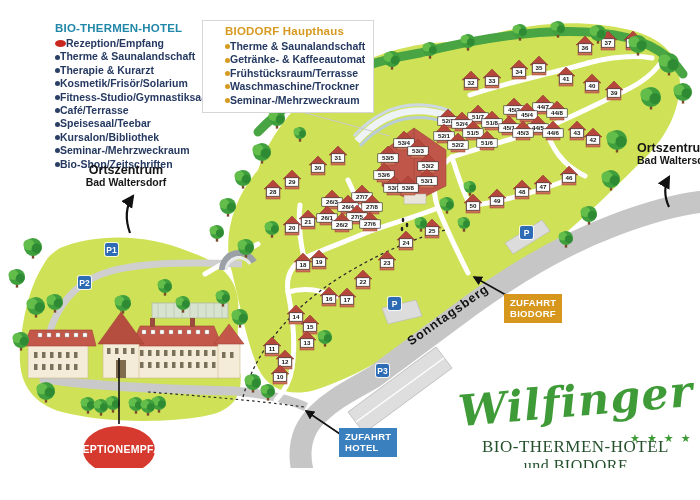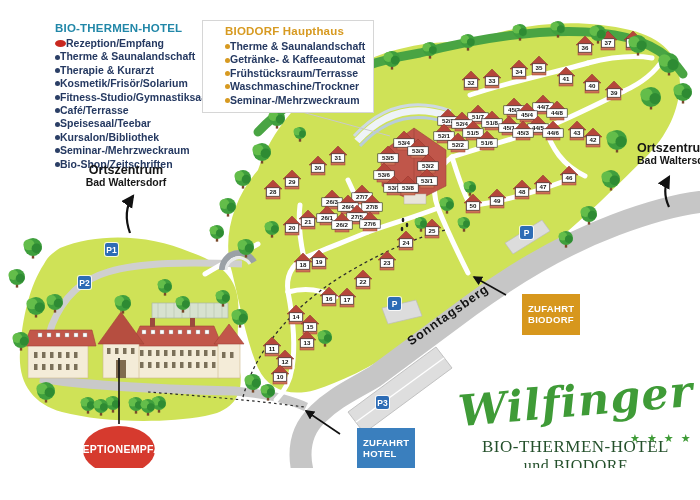--- a/index.html
+++ b/index.html
@@ -21,21 +21,21 @@
   
   .place-label{position:absolute;font-weight:bold;color:#161616;text-align:center;line-height:1.12;}
   .place-label .l1{font-size:12.5px;}
   .place-label .l2{font-size:10.5px;}
   #lbl-ort-right{text-align:left;white-space:nowrap;}
   #lbl-sonntagsberg{position:absolute;font-size:12.5px;font-weight:bold;color:#111;
       letter-spacing:1px;transform:rotate(-35deg);white-space:nowrap;}
   #lbl-wagerberg{position:absolute;font-size:12.5px;font-weight:bold;color:#c2410c;white-space:nowrap;}
   
   .zufahrt{position:absolute;color:#fff;font-size:9.5px;font-weight:bold;line-height:1.2;
-           padding:9px 6px;letter-spacing:.3px;white-space:nowrap;margin-left:18px;}
+           padding:3px 6px;letter-spacing:.3px;white-space:nowrap;}
   #badge-biodorf{background:#d7971d;}
   #badge-hotel{background:#3a7fbe;}
   #badge-rezeption{position:absolute;width:72px;height:48px;background:#d63a2e;border-radius:50%;
       display:flex;align-items:center;justify-content:center;
       color:#fff;font-size:10.5px;font-weight:bold;line-height:1.25;letter-spacing:.3px;}
   .pbadge{position:absolute;width:13px;height:13px;background:#2d6cb5;color:#fff;border-radius:2px;
       display:flex;align-items:center;justify-content:center;font-size:8.5px;font-weight:bold;
       box-shadow:0 0 0 1px rgba(255,255,255,.8);}
   
   #logo{position:absolute;left:458px;top:380px;width:235px;}
@@ -1022,21 +1022,21 @@
   </div>
   <div id="badge-rezeption" style="left:83px;top:426px;">
     <div>REZEPTION</div>
     <div>EMPFANG</div>
   </div>
 
   <div id="parking-badges">
       <div class="pbadge" style="left: 89px; top: 243px; margin-left: 16px;">P1</div>
       <div class="pbadge" style="left: 78px; top: 276px;">P2</div>
       <div class="pbadge" style="left: 388px; top: 297px;">P</div>
-      <div class="pbadge" style="left: 376px; top: 396px;">P3</div>
+      <div class="pbadge" style="left: 376px; top: 364px;">P3</div>
       <div class="pbadge" style="left: 520px; top: 226px;">P</div>
     </div>
 
   <div id="logo">
     <div class="script">Wilfinger</div>
     <div class="stars">★ ★ ★ ★</div>
     <div class="serif1">BIO-THERMEN-HOTEL</div>
     <div class="serif2">und BIODORF</div>
   </div>
 

